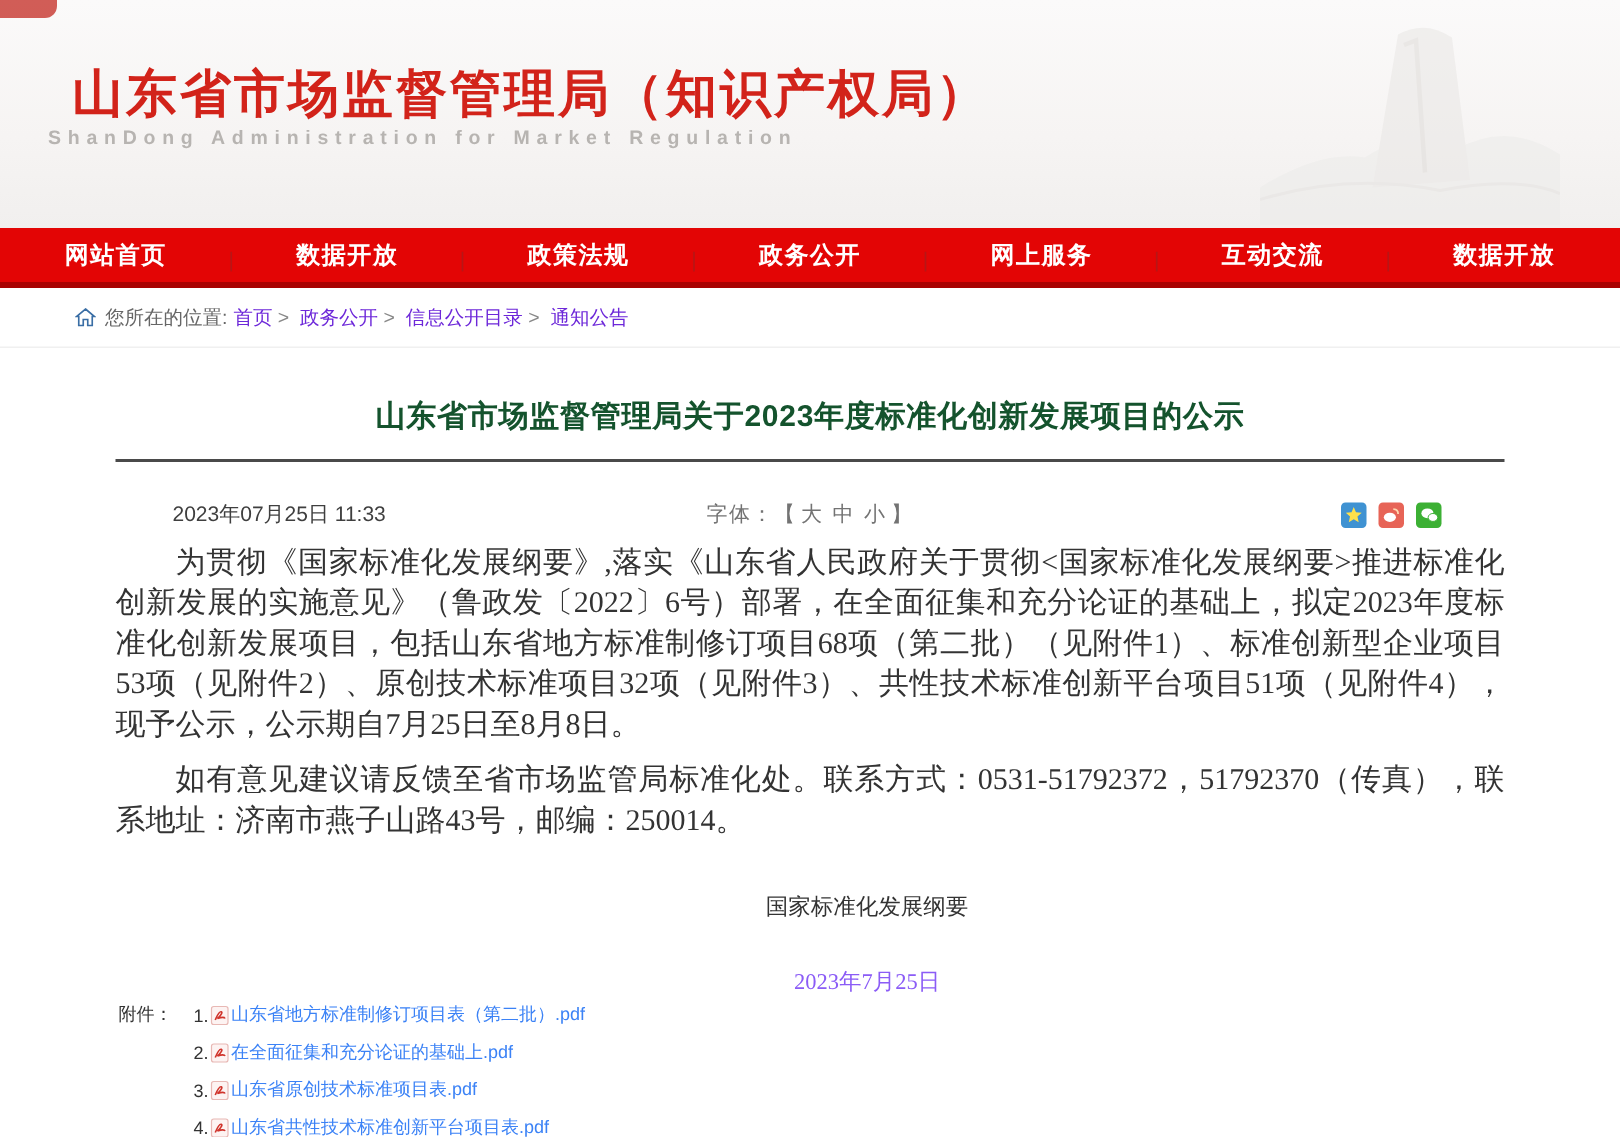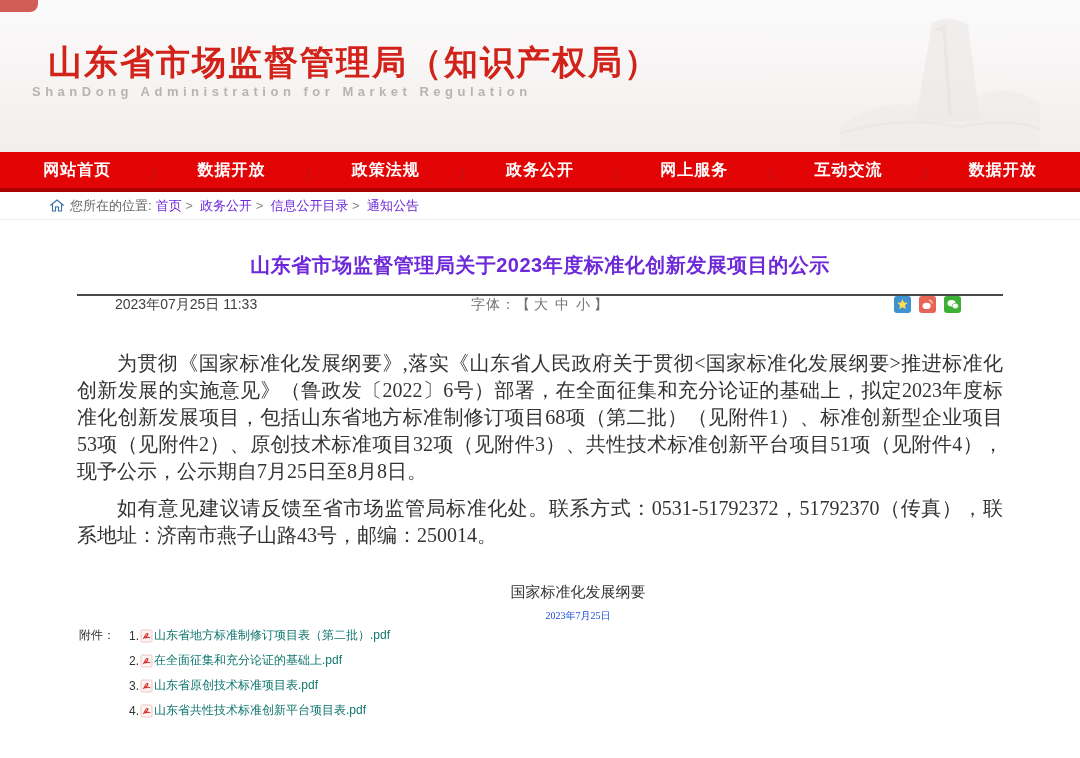--- a/index.html
+++ b/index.html
@@ -44,67 +44,67 @@
   .nav li + li::before {
     content:"|"; position:absolute; left:-2px; color:#b71616; font-size:14px;
   }
   .nav a {
     color:#fff; text-decoration:none; font-size:16px; font-weight:bold;
     letter-spacing:1px; cursor:pointer;
   }
 
   
   .breadcrumb {
-    height:28px; background:#fff; display:flex; align-items:center;
+    height:40px; background:#fff; display:flex; align-items:center;
     padding-left:50px; font-size:13px; color:#666; border-bottom:1px solid #f0f0f0;
   }
   .breadcrumb .home-ico { margin-right:6px; display:inline-flex; }
   .breadcrumb .prefix { margin-right:4px; }
   .crumb { color:#6d28d9; text-decoration:none; cursor:pointer;text-align:right; }
   .crumb + .crumb::before { content:"\00a0>\00a0\00a0"; color:#888; cursor:default; }
 
   
   .content { background:#fff; padding:0 77px; }
   .article-title {
-    text-align:center; font-size:20px; font-weight:bold; color:#6d28d9;
+    text-align:center; font-size:20px; font-weight:bold; color:#14532d;
     padding-top:32px; letter-spacing:.5px;
   }
   .title-rule { border:none; border-top:2px solid #4a4a4a; margin-top:15px; }
 
   .meta-row {
-    display:flex; align-items:flex-start; height:44px; font-size:14px; color:#4a4a4a;
+    display:flex; align-items:flex-end; height:44px; font-size:14px; color:#4a4a4a;
   }
   .meta-date { width:300px; padding-left:38px; font-size:14px; color:#3f3f3f; }
   .meta-font { flex:1; text-align:center; color:#737373; letter-spacing:1px; }
   .meta-font span.fs { cursor:pointer; margin:0 3px; }
   .meta-share { width:300px; display:flex; justify-content:flex-end; gap:8px; padding-right:42px; }
   .share-ico {
     width:17px; height:17px; border-radius:3px; display:inline-flex;
     align-items:center; justify-content:center; color:#fff; font-size:10px; cursor:pointer;
   }
   .share-qzone { background:#3f92d2; }
   .share-weibo { background:#e76457; }
   .share-wechat { background:#3cb034; }
 
   .body-text { font-family:"Liberation Serif","DejaVu Serif",serif; }
   .para {
     font-size:20px; line-height:27px; color:#333; text-indent:2em;
     text-align:justify; margin-top:10px;
   }
   .sign-block { text-align:center; margin-top:34px; transform:translateX(38px); }
   .sign-name { font-size:15px; color:#333; }
-  .sign-date { font-size:10px; color:#1d4ed8; margin-top:7px; }
+  .sign-date { font-size:15px; color:#8b5cf6; margin-top:31px; }
 
   .attachments { font-size:12px; color:#333; }
   .attach-row { display:flex; align-items:center; height:25px; }
   .attach-label { width:52px; padding-left:2px; flex:none; }
   .attach-indent { width:52px; flex:none; }
   .attach-index { flex:none; }
   .pdf-ico { display:inline-flex; margin:0 1px; }
-  .attach-name { color:#0f766e; text-decoration:none; cursor:pointer; }
+  .attach-name { color:#3b82f6; text-decoration:none; cursor:pointer; }
 </style>
 </head>
 <body>
 
 <div class="banner">
   <div class="corner-mark"></div>
   <div class="site-title">山东省市场监督管理局（知识产权局）</div>
   <div class="site-subtitle">ShanDong Administration for Market Regulation</div>
   <svg class="watermark" viewBox="0 0 200 145">
     <path d="M0 120 Q40 95 70 100 Q100 80 130 95 Q165 75 200 98 L200 145 L0 145 Z" fill="#ececea"></path>

